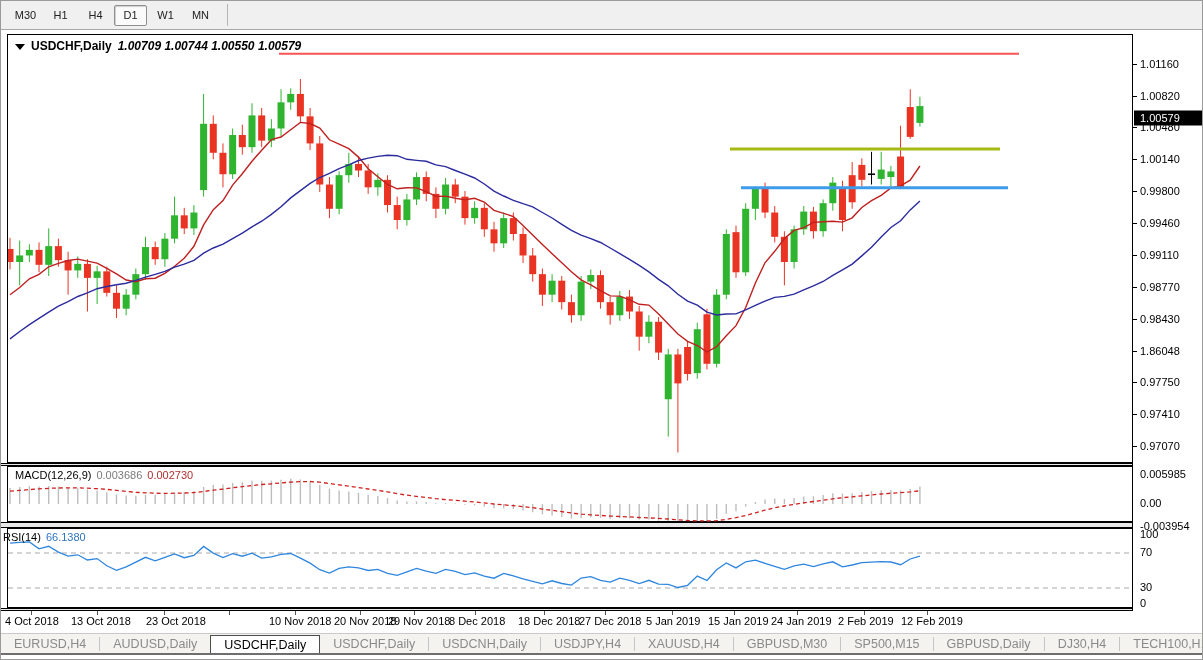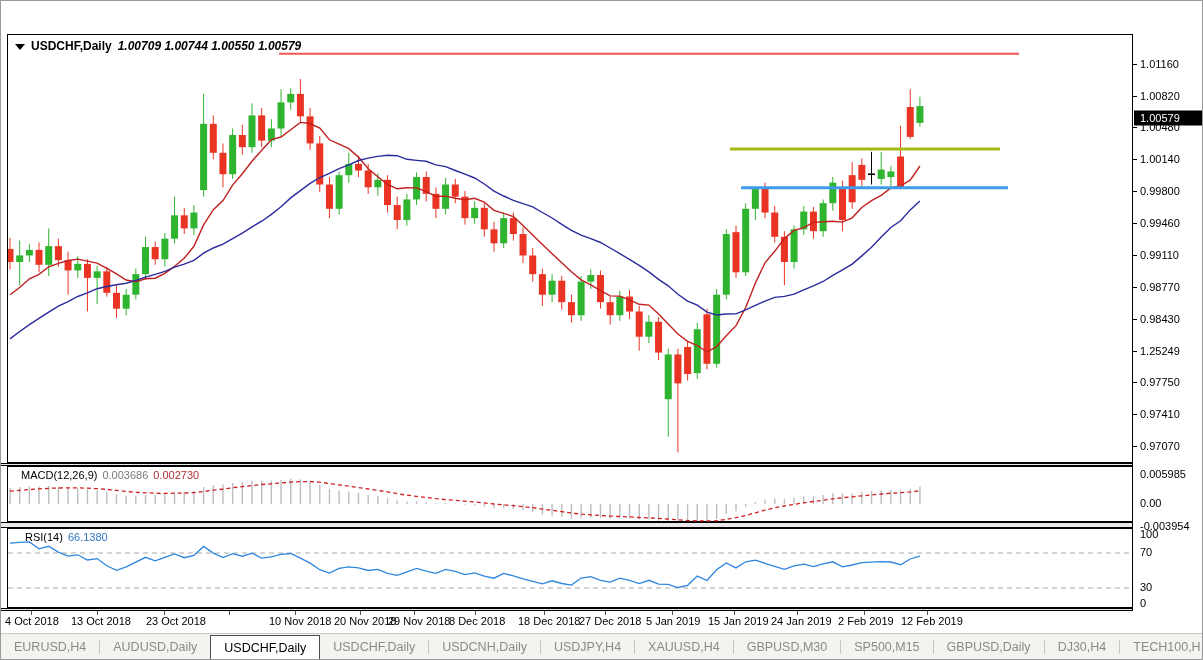--- a/index.html
+++ b/index.html
@@ -33,31 +33,41 @@
   
   .pricelbl{position:absolute;left:1139px;font-size:11px;color:#000;transform:translateY(-50%);}
   .tickdash{position:absolute;left:1131px;width:5px;height:1px;background:#000;}
   #price-badge{position:absolute;left:1133px;width:70px;height:15px;background:#000;color:#fff;
                font-size:11px;line-height:15px;padding-left:6px;transform:translateY(-50%);}
   
   #date-axis{position:absolute;left:0;top:610px;width:1203px;height:22px;background:#fff;}
   .datelbl{position:absolute;top:4px;font-size:11px;color:#000;white-space:nowrap;}
   .datetick{position:absolute;top:0;width:1px;height:4px;background:#555;}
   
-  #tabbar{position:absolute;left:0;top:632px;width:1203px;height:28px;background:#f4f3ef;
+  #tabbar{position:absolute;left:0;top:632px;width:1203px;height:22px;background:#f4f3ef;
           border-top:1px solid #c9c9c9;border-bottom:2px solid #6e6e6e;display:flex;align-items:stretch;overflow:hidden;}
   .tab{display:flex;align-items:center;padding:0 13px;font-size:12.5px;color:#8a8a8a;white-space:nowrap;cursor:default;}
   .tab.active{background:#fff;color:#000;border:1px solid #4d4d4d;border-bottom:none;margin-top:1px;}
   .tab-sep{width:1px;align-self:center;height:14px;background:#c6c6c6;}
 </style>
 </head>
 <body>
 
 <div id="screen">
 
+  <div id="toolbar">
+
+    <div class="tfbtn">M30</div>
+      <div class="tfbtn">H1</div>
+      <div class="tfbtn">H4</div>
+      <div class="tfbtn active">D1</div>
+      <div class="tfbtn">W1</div>
+      <div class="tfbtn">MN</div>
+      <div class="tb-sep"></div>
+  </div>
 
   <div class="pane" id="main-pane">
     <svg id="main-svg" width="1125" height="429" viewBox="6 33 1125 429">
         <g>
           <line x1="8" y1="235.73450000000068" x2="8" y2="267.4803000000003" stroke="#ea3423" stroke-width="1"></line>
           <rect x="4.5" y="246.93890000000047" width="7" height="13.07179999999957" fill="#ea3423"></rect>
           <line x1="17.68" y1="238.53560000000036" x2="17.68" y2="283.3532000000006" stroke="#2fb42f" stroke-width="1"></line>
           <rect x="14.18" y="253.47480000000078" width="7" height="6.535899999999259" fill="#2fb42f"></rect>
           <line x1="27.36" y1="242.270400000001" x2="27.36" y2="260.01070000000004" stroke="#2fb42f" stroke-width="1"></line>
           <rect x="23.86" y="247.87260000000038" width="7" height="5.602200000000408" fill="#2fb42f"></rect>
@@ -367,25 +377,25 @@
       </svg>
   </div>
   <div class="sep" style="top:607px;height:3px;border-top:1px solid #000;border-bottom:1px solid #000;"></div>
 
   <div id="axis-line"></div>
 
   <div id="chart-title">
     <span class="dd-icon"></span><span>USDCHF,Daily</span><span class="vals"><span>1.00709</span> <span>1.00744</span> <span>1.00550</span> <span>1.00579</span></span>
   </div>
 
-  <div class="ind-label" style="left:20px;top:468px;">
+  <div class="ind-label" style="left:14px;top:468px;">
     <span>MACD(12,26,9)</span><span class="v1">0.003686</span><span class="v2">0.002730</span>
   </div>
 
-  <div class="ind-label" style="left:24px;top:530px;">
+  <div class="ind-label" style="left:2px;top:530px;">
     <span>RSI(14)</span><span class="vb">66.1380</span>
   </div>
 
   <div id="price-axis">
       <div class="pricelbl" style="top: 63px;">1.01160</div>
       <div class="tickdash" style="top: 63px;"></div>
       <div class="pricelbl" style="top: 94.7458px;">1.00820</div>
       <div class="tickdash" style="top: 94.7458px;"></div>
       <div class="pricelbl" style="top: 126.492px;">1.00480</div>
       <div class="tickdash" style="top: 126.492px;"></div>
@@ -394,21 +404,21 @@
       <div class="pricelbl" style="top: 189.983px;">0.99800</div>
       <div class="tickdash" style="top: 189.983px;"></div>
       <div class="pricelbl" style="top: 221.729px;">0.99460</div>
       <div class="tickdash" style="top: 221.729px;"></div>
       <div class="pricelbl" style="top: 254.409px;">0.99110</div>
       <div class="tickdash" style="top: 254.409px;"></div>
       <div class="pricelbl" style="top: 286.154px;">0.98770</div>
       <div class="tickdash" style="top: 286.154px;"></div>
       <div class="pricelbl" style="top: 317.9px;">0.98430</div>
       <div class="tickdash" style="top: 317.9px;"></div>
-      <div class="pricelbl" style="top: 349.646px;">1.25249</div>
+      <div class="pricelbl" style="top: 349.646px;">1.86048</div>
       <div class="tickdash" style="top: 349.646px;"></div>
       <div class="pricelbl" style="top: 381.392px;">0.97750</div>
       <div class="tickdash" style="top: 381.392px;"></div>
       <div class="pricelbl" style="top: 413.137px;">0.97410</div>
       <div class="tickdash" style="top: 413.137px;"></div>
       <div class="pricelbl" style="top: 444.883px;">0.97070</div>
       <div class="tickdash" style="top: 444.883px;"></div>
       <div id="price-badge" style="top: 117.248px;">1.00579</div>
       <div class="pricelbl" style="top: 472.853px;">0.005985</div>
       <div class="pricelbl" style="top: 502px;">0.00</div>

